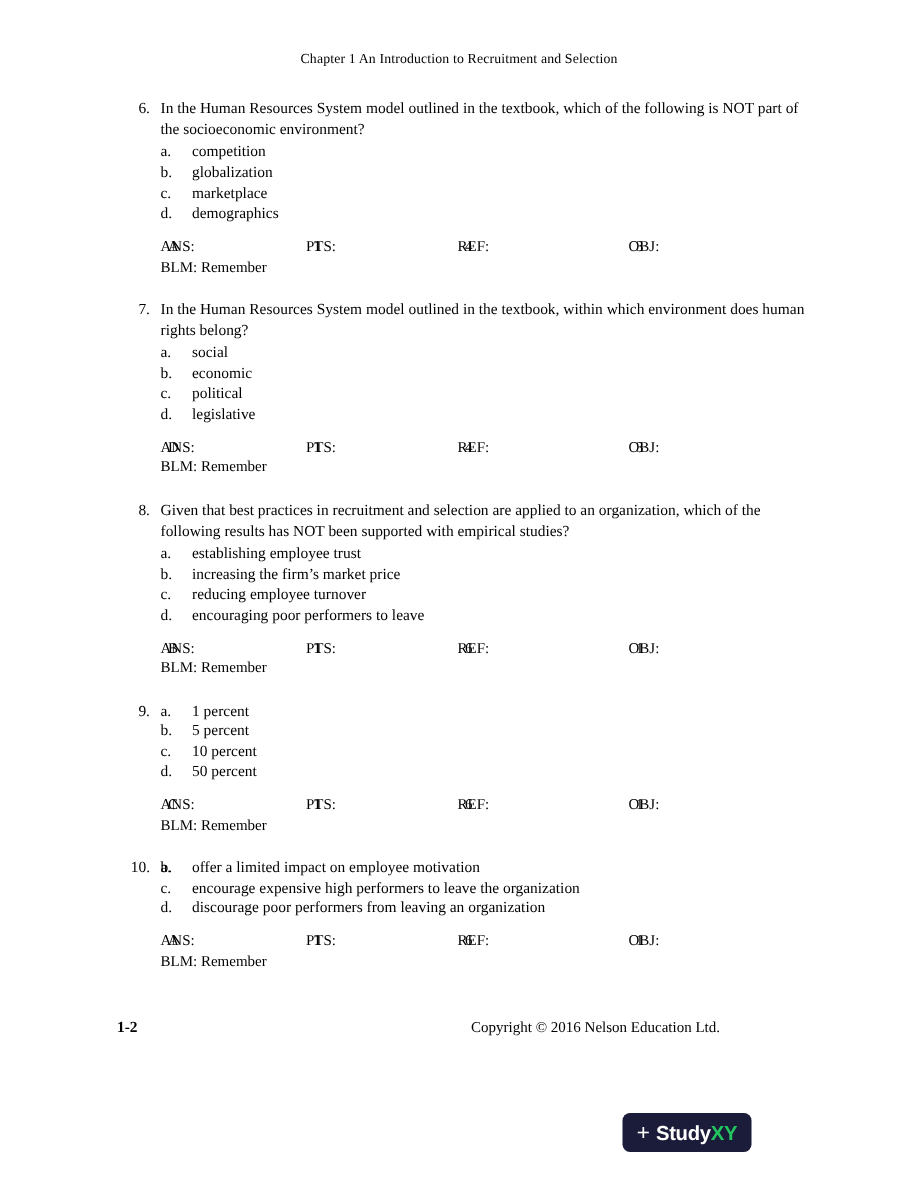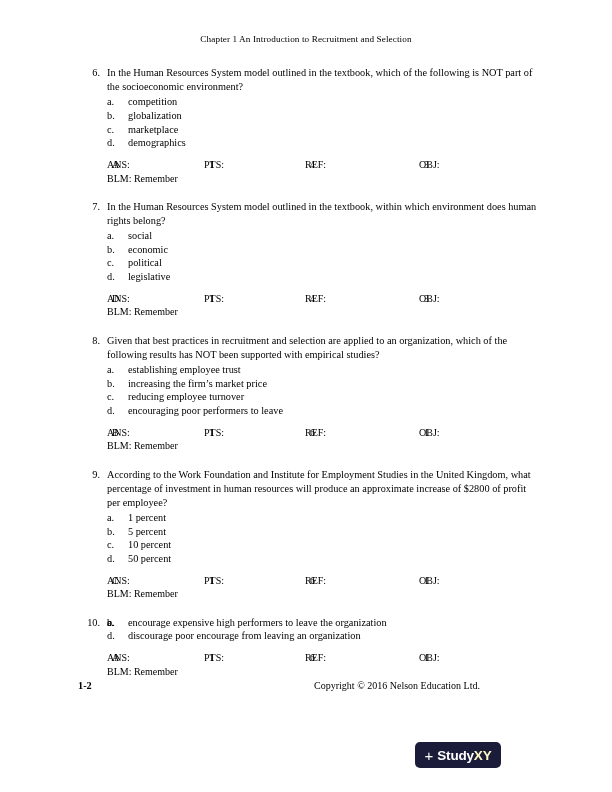--- a/index.html
+++ b/index.html
@@ -127,21 +127,21 @@
     line-height: 1;
     font-weight: 400;
     color: #ffffff;
   }
   .badge .bword {
     font-size: 13.5px;
     font-weight: bold;
     letter-spacing: -0.2px;
   }
   .badge .bword .xy {
-    color: #fef9c3;
+    color: #22c55e;
   }
 </style>
 </head>
 <body>
 
 <div class="page">
 
   <div class="header">
     <span>Chapter 1 An Introduction to Recruitment and Selection</span>
   </div>
@@ -246,21 +246,20 @@
             <span class="a-obj"><span>OBJ:</span>&nbsp; <span>1</span></span>
           </div>
           <div class="blm"><span>BLM:</span> <span>Remember</span></div>
         </div>
       </div>
     </div>
 
     <div class="question">
       <div class="qnum">9.</div>
       <div class="qbody">
-        <div class="stem">According to the Work Foundation and Institute for Employment Studies in the United Kingdom, what percentage of investment in human resources will produce an approximate increase of $2800 of profit per employee?</div>
         <div class="options">
           <div class="opt">
             <span class="lbl">a.</span>
             <span>1 percent</span>
           </div>
           <div class="opt">
             <span class="lbl">b.</span>
             <span>5 percent</span>
           </div>
           <div class="opt">
@@ -286,28 +285,29 @@
 
     <div class="question">
       <div class="qnum">10.</div>
       <div class="qbody">
         <div class="options">
           <div class="opt">
             <span class="lbl">a.</span>
           </div>
           <div class="opt">
             <span class="lbl">b.</span>
+            <span>offer a limited impact on employee motivation</span>
           </div>
           <div class="opt">
             <span class="lbl">c.</span>
             <span>encourage expensive high performers to leave the organization</span>
           </div>
           <div class="opt">
             <span class="lbl">d.</span>
-            <span>discourage poor encourage from leaving an organization</span>
+            <span>discourage poor performers from leaving an organization</span>
           </div>
         </div>
         <div class="answer">
           <div class="ansrow">
             <span class="a-ans"><span>ANS:</span>&nbsp; <span>A</span></span>
             <span class="a-pts"><span>PTS:</span>&nbsp; <span>1</span></span>
             <span class="a-ref"><span>REF:</span>&nbsp; <span>6</span></span>
             <span class="a-obj"><span>OBJ:</span>&nbsp; <span>1</span></span>
           </div>
           <div class="blm"><span>BLM:</span> <span>Remember</span></div>

